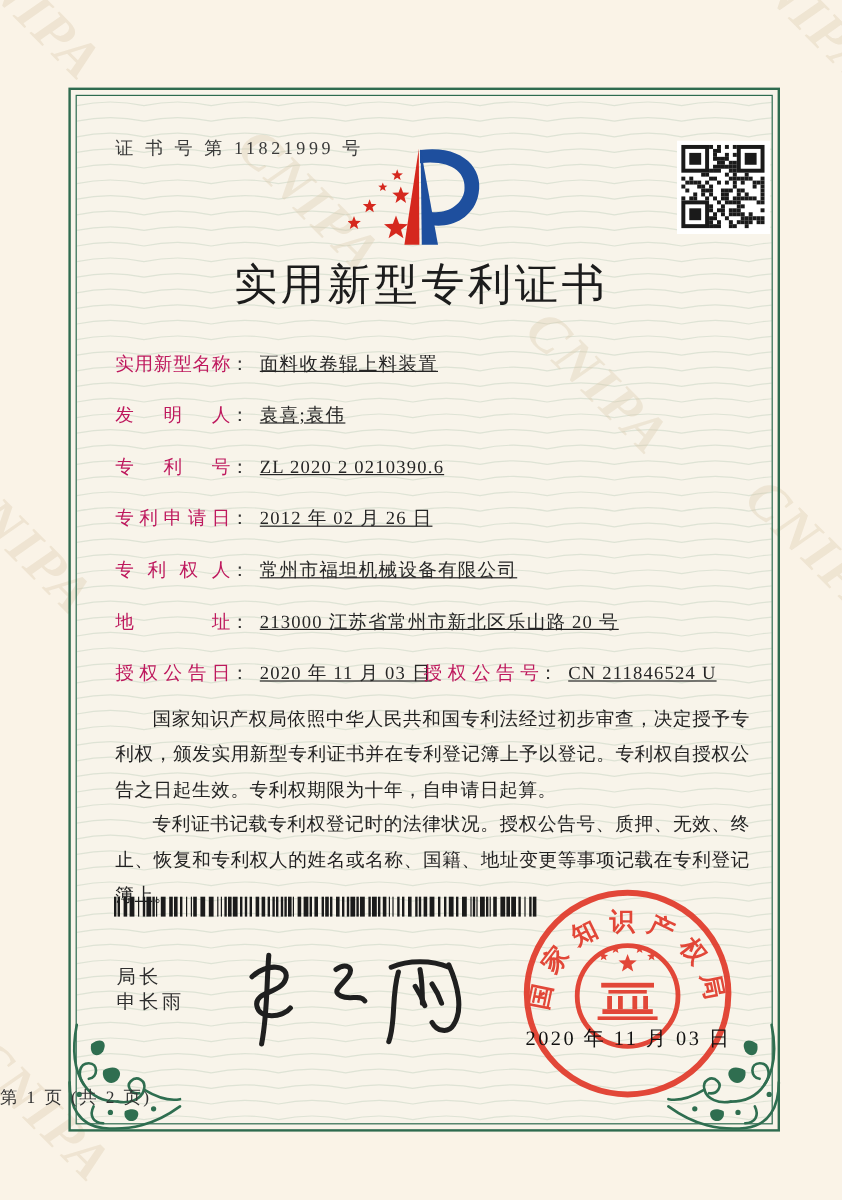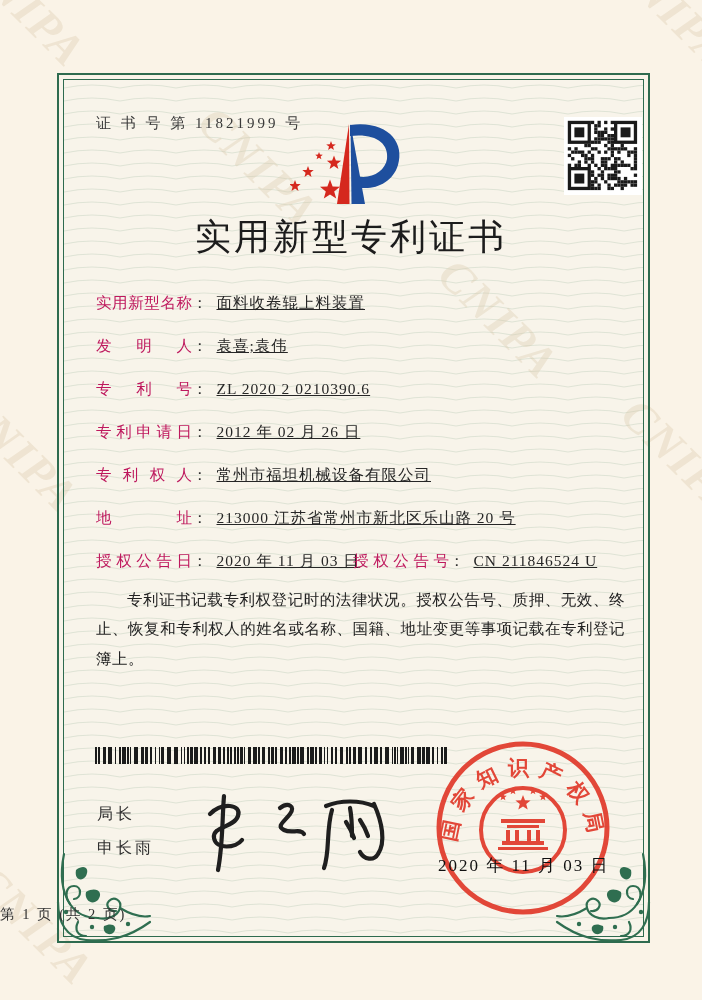--- a/index.html
+++ b/index.html
@@ -35,21 +35,21 @@
   .flabel{display:inline-block; width:96px; text-align:justify; text-align-last:justify; vertical-align:top; color:#be185d;}
   .fcolon{display:inline-block; color:#303030;}
   .fvalue{display:inline-block; margin-left:9px; letter-spacing:1px; color:#262626;text-decoration:underline;}
   .fgroup2{position:absolute; left:257px; top:0; white-space:nowrap;}
   .paras{position:absolute; left:96px; right:77px; top:585px; font-size:15.5px; line-height:1.9;
          text-align:justify; letter-spacing:.5px; color:#222;}
   .paras p{margin:0; text-indent:2em;}
   .barcode{position:absolute; left:95px; top:747px;}
   .officer{position:absolute; left:97px; top:804px; font-family:"Liberation Sans","DejaVu Sans",sans-serif;
            font-size:16px; letter-spacing:3px; color:#2f2f2f;}
-  .officer .role{margin-bottom:13px;}
+  .officer .role{margin-bottom:0;}
   .signature{position:absolute; left:188px; top:782px;}
   .seal{position:absolute; left:428px; top:735px; opacity:.93;}
   .seal-date{position:absolute; left:438px; top:854px; font-size:17px; letter-spacing:2px; color:#111; z-index:7;}
   .page-info{position:absolute; left:0; right:0; top:905px; font-size:14.5px; letter-spacing:2px; color:#333;}
   .cont-note{position:absolute; left:0; right:0; top:948px; text-align:center; font-size:15px; letter-spacing:3px; color:#3c3c3c;}
 </style>
 </head>
 <body>
 
 <div class="page">
@@ -372,20 +372,21 @@
         <span>
           <span class="flabel">授权公告日</span><span class="fcolon">：</span><span class="fvalue">2020 年 11 月 03 日</span>
         </span>
         <span class="fgroup2">
           <span class="flabel">授权公告号</span><span class="fcolon">：</span><span class="fvalue">CN 211846524 U</span>
         </span>
       </div>
     </div>
 
     <div class="paras">
+      <p>国家知识产权局依照中华人民共和国专利法经过初步审查，决定授予专利权，颁发实用新型专利证书并在专利登记簿上予以登记。专利权自授权公告之日起生效。专利权期限为十年，自申请日起算。</p>
       <p>专利证书记载专利权登记时的法律状况。授权公告号、质押、无效、终止、恢复和专利权人的姓名或名称、国籍、地址变更等事项记载在专利登记簿上。</p>
     </div>
 
     <svg id="barcode" class="barcode" width="358" height="17">
         <rect x="0" y="0" width="2" height="17" fill="#1b1b1b"></rect>
         <rect x="3" y="0" width="2" height="17" fill="#1b1b1b"></rect>
         <rect x="8" y="0" width="3" height="17" fill="#1b1b1b"></rect>
         <rect x="13" y="0" width="4" height="17" fill="#1b1b1b"></rect>
         <rect x="20" y="0" width="1" height="17" fill="#1b1b1b"></rect>
         <rect x="24" y="0" width="2" height="17" fill="#1b1b1b"></rect>

